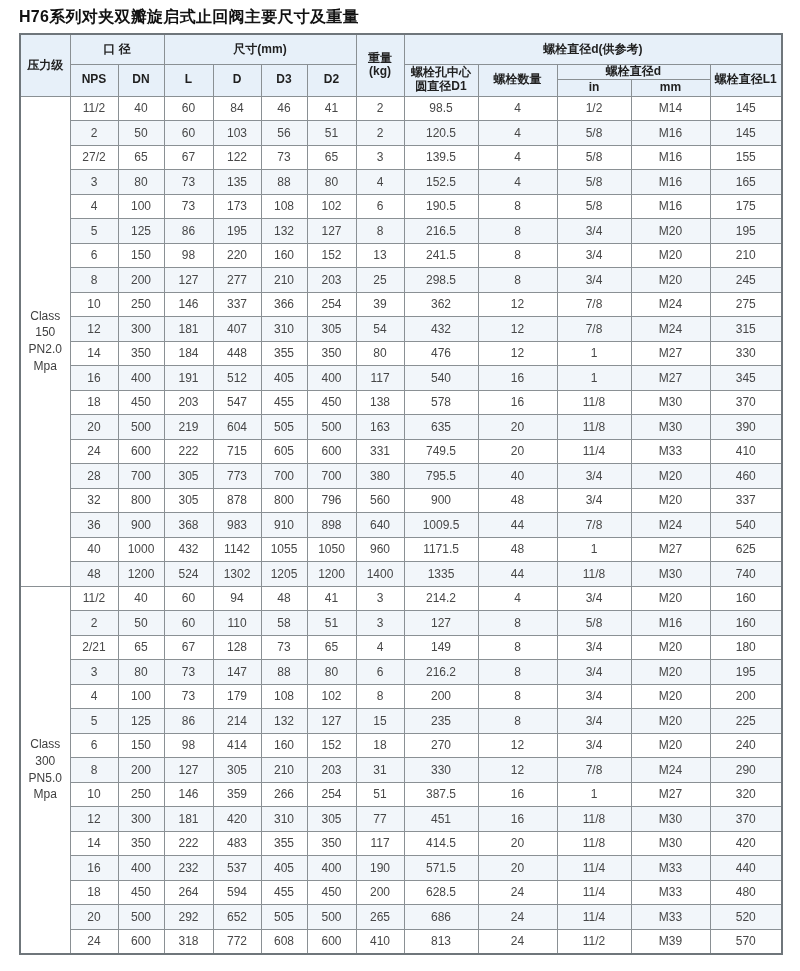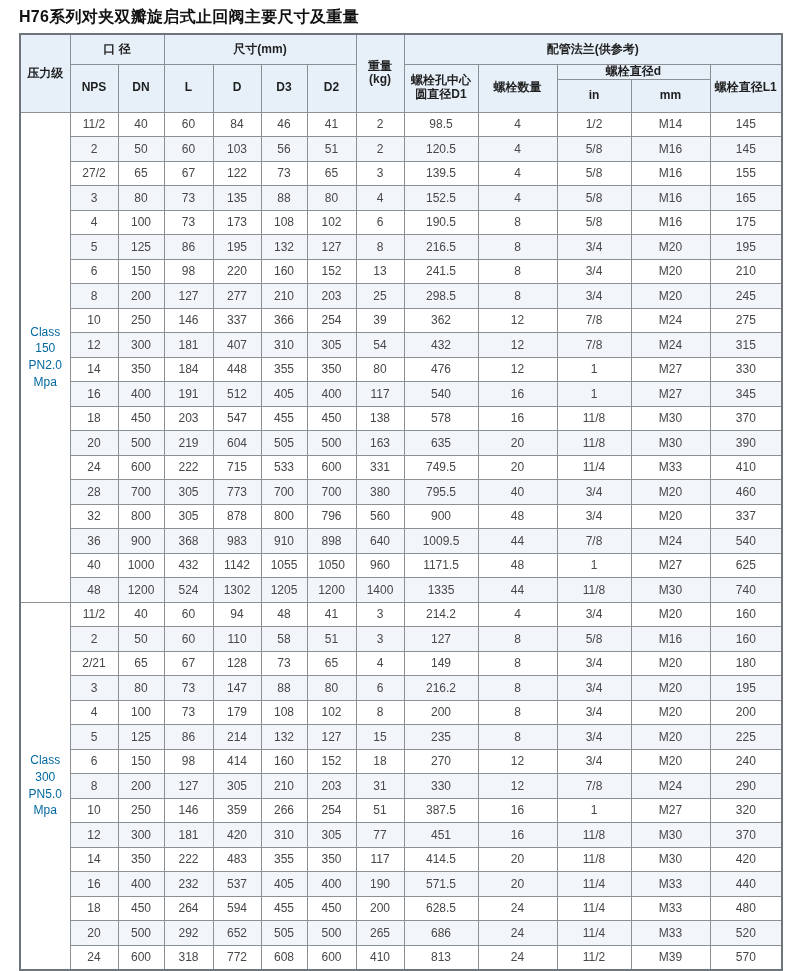--- a/index.html
+++ b/index.html
@@ -33,28 +33,28 @@
     text-align:center;vertical-align:middle;
     padding:0 1px;overflow:hidden;white-space:nowrap;
   }
   .spec-table thead th{
     background:var(--header-bg);
     color:var(--header-text-color);
     font-size:12px;font-weight:600;line-height:1.15;
   }
   .spec-table thead tr.hrow-1 th{height:30px;}
   .spec-table thead tr.hrow-2 th{height:15px;}
-  .spec-table thead tr.hrow-3 th{height:33px;}
+  .spec-table thead tr.hrow-3 th{height:17px;}
   .spec-table tbody td{
     font-size:12px;color:var(--text-color);height:24.5px;line-height:1;
     background:#ffffff;
   }
   .spec-table tbody tr.alt td{background:var(--alt-row-bg);}
   .spec-table tbody td.pressure-cell{
-    background:#ffffff;color:#0369a1;font-size:12px;line-height:1.4;
+    background:#ffffff;color:#404040;font-size:12px;line-height:1.4;
     white-space:normal;
   }
 </style>
 </head>
 <body>
 
 <div class="page">
   <h1 class="page-title">H76系列对夹双瓣旋启式止回阀主要尺寸及重量</h1>
 
   <table class="spec-table">
@@ -75,21 +75,21 @@
     </colgroup>
     <thead>
       <tr class="hrow-1">
         <th rowspan="3">压力级</th>
         <th colspan="2">口 径</th>
         <th colspan="4">尺寸(mm)</th>
         <th rowspan="3">
           <div>重量</div>
           <div>(kg)</div>
         </th>
-        <th colspan="5">配管法兰(供参考)</th>
+        <th colspan="5">螺栓直径d(供参考)</th>
       </tr>
       <tr class="hrow-2">
         <th rowspan="2">NPS</th>
         <th rowspan="2">DN</th>
         <th rowspan="2">L</th>
         <th rowspan="2">D</th>
         <th rowspan="2">D3</th>
         <th rowspan="2">D2</th>
         <th rowspan="2">
           <div>螺栓孔中心</div>
@@ -305,21 +305,21 @@
           <td>20</td>
           <td>11/8</td>
           <td>M30</td>
           <td>390</td>
         </tr>
         <tr>
           <td>24</td>
           <td>600</td>
           <td>222</td>
           <td>715</td>
-          <td>533</td>
+          <td>605</td>
           <td>600</td>
           <td>331</td>
           <td>749.5</td>
           <td>20</td>
           <td>11/4</td>
           <td>M33</td>
           <td>410</td>
         </tr>
         <tr class="alt">
           <td>28</td>

